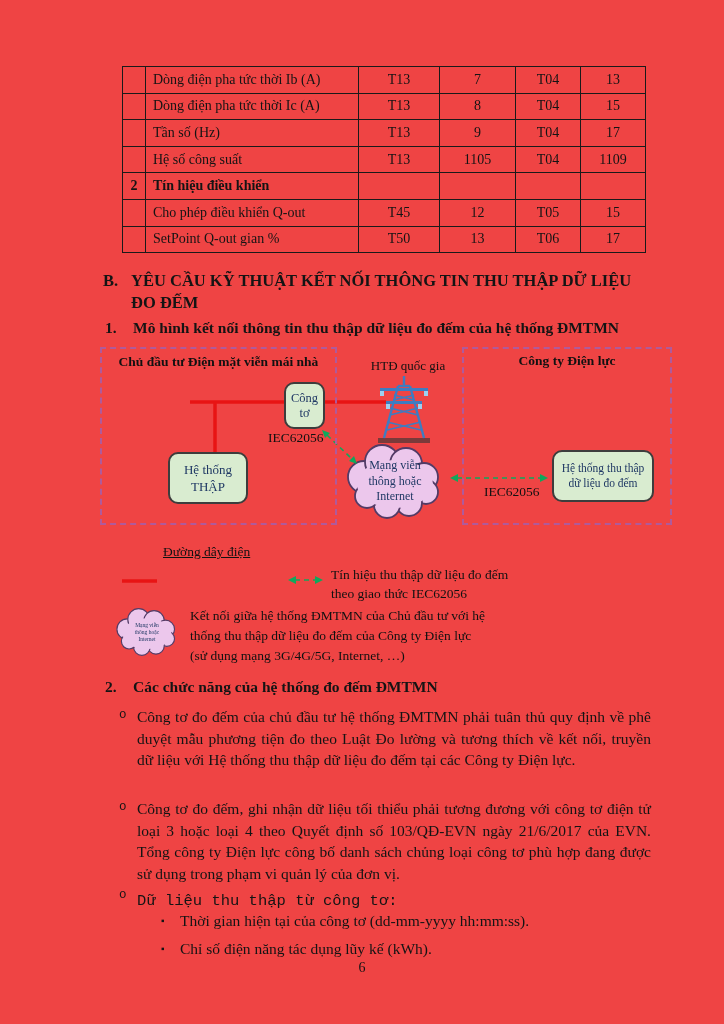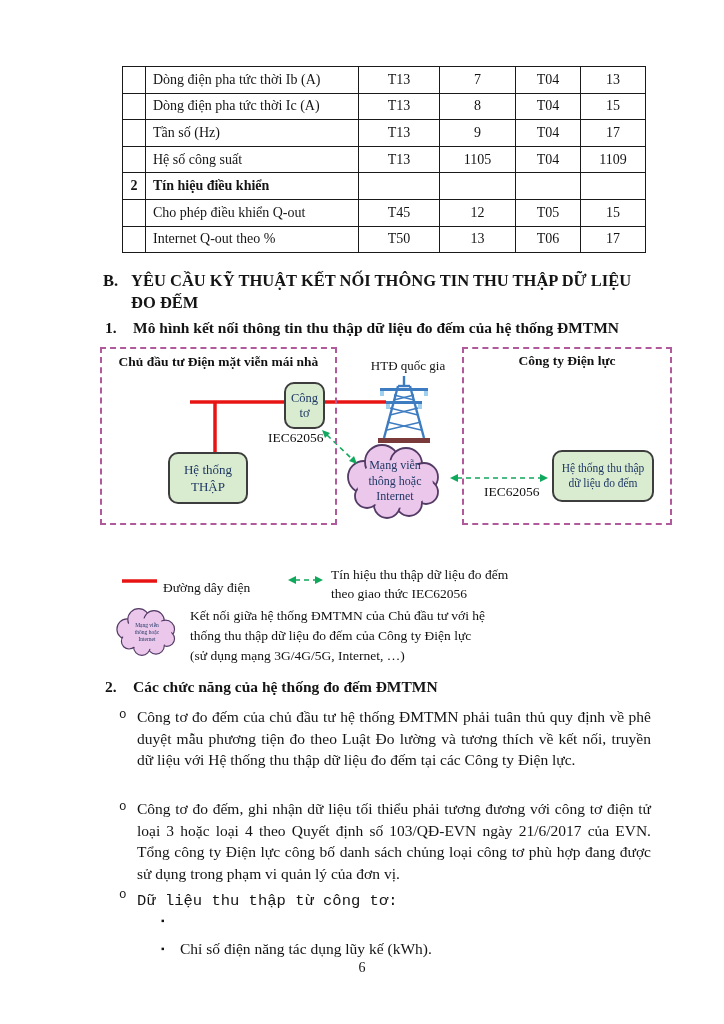--- a/index.html
+++ b/index.html
@@ -1,16 +1,16 @@
 <!DOCTYPE html>
 <html><head>
 <meta charset="utf-8">
 <style>
   html,body{margin:0;padding:0;background:#888;}
-  .page{position:relative;width:724px;height:1024px;background:#ffffff;overflow:hidden;
+  .page{position:relative;width:724px;height:1024px;background:#ef4444;overflow:hidden;
         font-family:"Liberation Serif","DejaVu Serif",serif;color:#141414;}
   .abs{position:absolute;}
   .preline{white-space:pre-line;}
 
   
   table.data{position:absolute;left:122px;top:66px;border-collapse:collapse;table-layout:fixed;
              font-size:14px;color:#141414;}
   table.data td{border:1px solid #1a1a1a;height:25.6px;vertical-align:middle;padding:0 4px;
                 text-align:center;overflow:hidden;}
   table.data td.lbl{text-align:left;padding-left:7px;}
@@ -173,21 +173,21 @@
     <tr>
           <td></td>
           <td class="lbl">Cho phép điều khiển Q-out</td>
           <td>T45</td>
           <td>12</td>
           <td>T05</td>
           <td>15</td>
         </tr>
     <tr>
           <td></td>
-          <td class="lbl">Internet Q-out theo %</td>
+          <td class="lbl">SetPoint Q-out gian %</td>
           <td>T50</td>
           <td>13</td>
           <td>T06</td>
           <td>17</td>
         </tr>
   </tbody>
     </table>
 
   <div class="abs hB" style="left:103px;top:270px;">B.</div>
   <div class="abs hB preline" style="left:131px;top:270px;width:524px;">YÊU CẦU KỸ THUẬT KẾT NỐI THÔNG TIN THU THẬP DỮ LIỆU
@@ -211,21 +211,21 @@
 
   <div class="abs dlabel" style="left:356px;top:358px;width:104px;">HTĐ quốc gia</div>
 
   <div class="abs cloud-text" style="left:351px;top:458px;width:88px;font-size:12px;line-height:15.5px;">Mạng viễn
 thông hoặc
 Internet</div>
 
   <div class="abs iec" style="left:268px;top:430px;">IEC62056</div>
   <div class="abs iec" style="left:484px;top:484px;">IEC62056</div>
 
-  <div class="abs legend-label" style="left:163px;top:580px;">Đường dây điện</div>
+  <div class="abs legend-label" style="left:163px;top:544px;text-decoration:underline;">Đường dây điện</div>
   <div class="abs legend-label preline" style="left:331px;top:565px;line-height:19px;">Tín hiệu thu thập dữ liệu đo đếm
 theo giao thức IEC62056</div>
   <div class="abs cloud-text" style="left:120px;top:622px;width:54px;font-size:5.5px;line-height:7px;">Mạng viễn
 thông hoặc
 Internet</div>
   <div class="abs legend-note" style="left:190px;top:606px;width:348px;">Kết nối giữa hệ thống ĐMTMN của Chủ đầu tư với hệ
 thống thu thập dữ liệu đo đếm của Công ty Điện lực
 (sử dụng mạng 3G/4G/5G, Internet, …)</div>
 
   <div class="abs hNum" style="left:105px;top:677px;">2.</div>
@@ -234,18 +234,19 @@
   <div class="bullet-marker" style="top:708px;">o</div>
   <div class="bullet" style="top:706px;">Công tơ đo đếm của chủ đầu tư hệ thống ĐMTMN phải tuân thủ quy định về phê duyệt mẫu phương tiện đo theo Luật Đo lường và tương thích về kết nối, truyền dữ liệu với Hệ thống thu thập dữ liệu đo đếm tại các Công ty Điện lực.</div>
 
   <div class="bullet-marker" style="top:800px;">o</div>
   <div class="bullet" style="top:798px;">Công tơ đo đếm, ghi nhận dữ liệu tối thiểu phải tương đương với công tơ điện tử loại 3 hoặc loại 4 theo Quyết định số 103/QĐ-EVN ngày 21/6/2017 của EVN. Tổng công ty Điện lực công bố danh sách chủng loại công tơ phù hợp đang được sử dụng trong phạm vi quản lý của đơn vị.</div>
 
   <div class="bullet-marker" style="top:888px;">o</div>
   <div class="bullet" style="top:891px;font-family:Liberation Mono, monospace;">Dữ liệu thu thập từ công tơ:</div>
 
   <div class="sub-marker" style="top:915px;">▪</div>
+  <div class="sub-bullet" style="top:910px;">Thời gian hiện tại của công tơ (dd-mm-yyyy hh:mm:ss).</div>
 
   <div class="sub-marker" style="top:943px;">▪</div>
   <div class="sub-bullet" style="top:938px;">Chỉ số điện năng tác dụng lũy kế (kWh).</div>
 
   <div class="pagenum">6</div>
 </div>
 
 </body></html>

